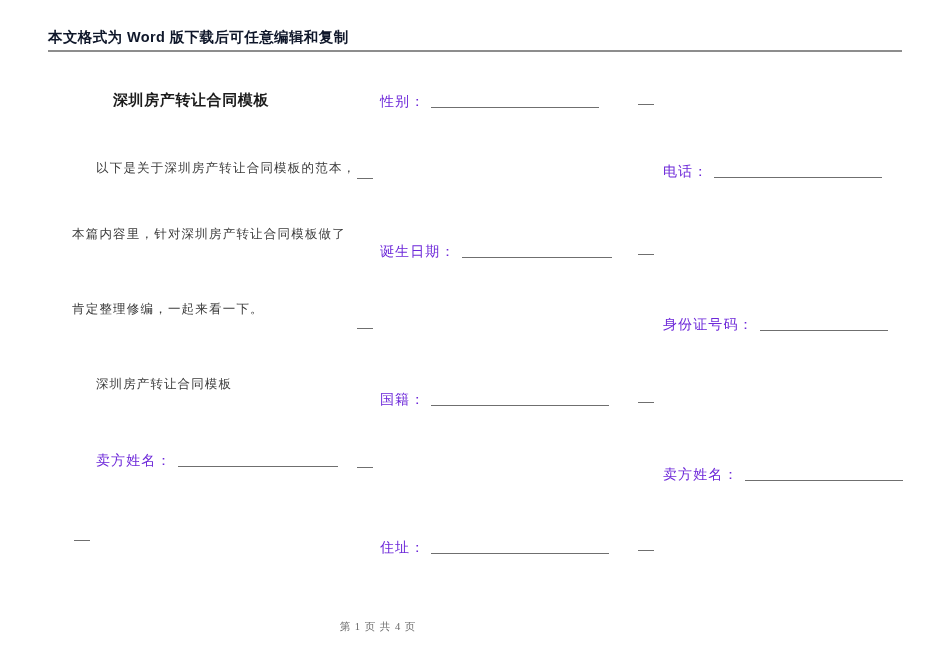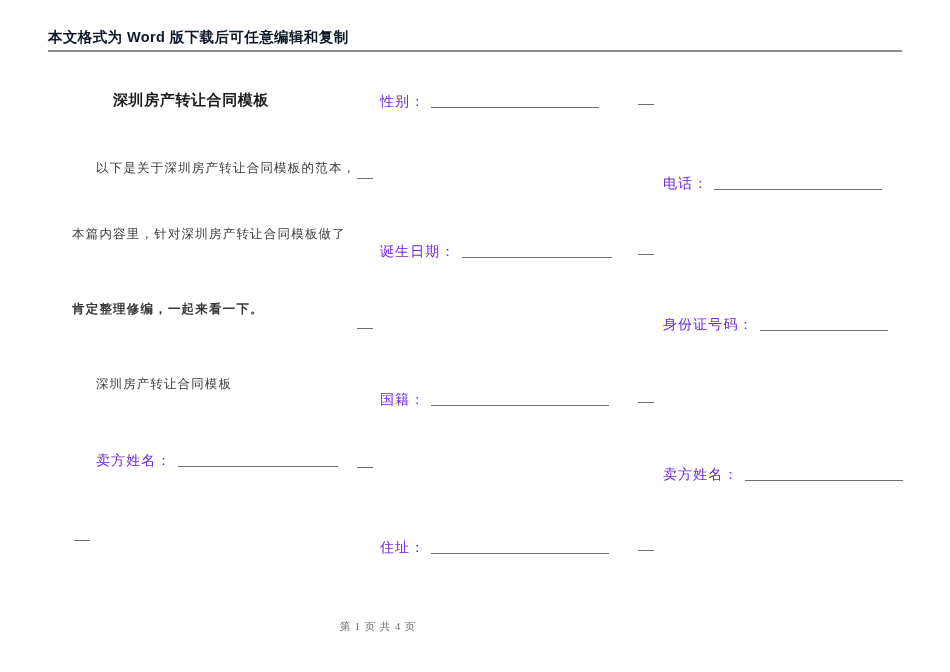--- a/index.html
+++ b/index.html
@@ -125,21 +125,21 @@
     <div class="doc-header-text">本文格式为 Word 版下载后可任意编辑和复制</div>
     <div class="doc-header-rule"></div>
   </div>
 
   <div class="abs title" style="left:113px; top:92px;">深圳房产转让合同模板</div>
 
   <div class="abs body-text" style="left:96px; top:162px;">以下是关于深圳房产转让合同模板的范本，</div>
 
   <div class="abs body-text" style="left:72px; top:228px;">本篇内容里，针对深圳房产转让合同模板做了</div>
 
-  <div class="abs body-text" style="left:72px; top:303px;font-weight:bold;">肯定整理修编，一起来看一下。</div>
+  <div class="abs body-text" style="left:72px; top:303px;">肯定整理修编，一起来看一下。</div>
 
   <div class="abs sub-title" style="left:96px; top:378px;">深圳房产转让合同模板</div>
 
   <div class="field" style="left:96px; top:453px;">
     <span class="field-label">卖方姓名：</span>
     <span class="field-rule" style="width:160px;"></span>
   </div>
 
   <div class="dash" style="left:74px; top:540px; width:16px;"></div>
 
@@ -166,21 +166,21 @@
   <div class="dash" style="left:638px; top:402px; width:16px;"></div>
 
   <div class="dash" style="left:357px; top:467px; width:16px;"></div>
 
   <div class="field" style="left:380px; top:540px;">
     <span class="field-label">住址：</span>
     <span class="field-rule" style="width:178px;"></span>
   </div>
   <div class="dash" style="left:638px; top:550px; width:16px;"></div>
 
-  <div class="field" style="left:663px; top:176px;justify-content:space-between;">
+  <div class="field" style="left:663px; top:164px;justify-content:space-between;">
     <span class="field-label">电话：</span>
     <span class="field-rule" style="width:168px;"></span>
   </div>
 
   <div class="field" style="left:663px; top:317px;">
     <span class="field-label">身份证号码：</span>
     <span class="field-rule" style="width:128px;"></span>
   </div>
 
   <div class="field" style="left:663px; top:467px;">

